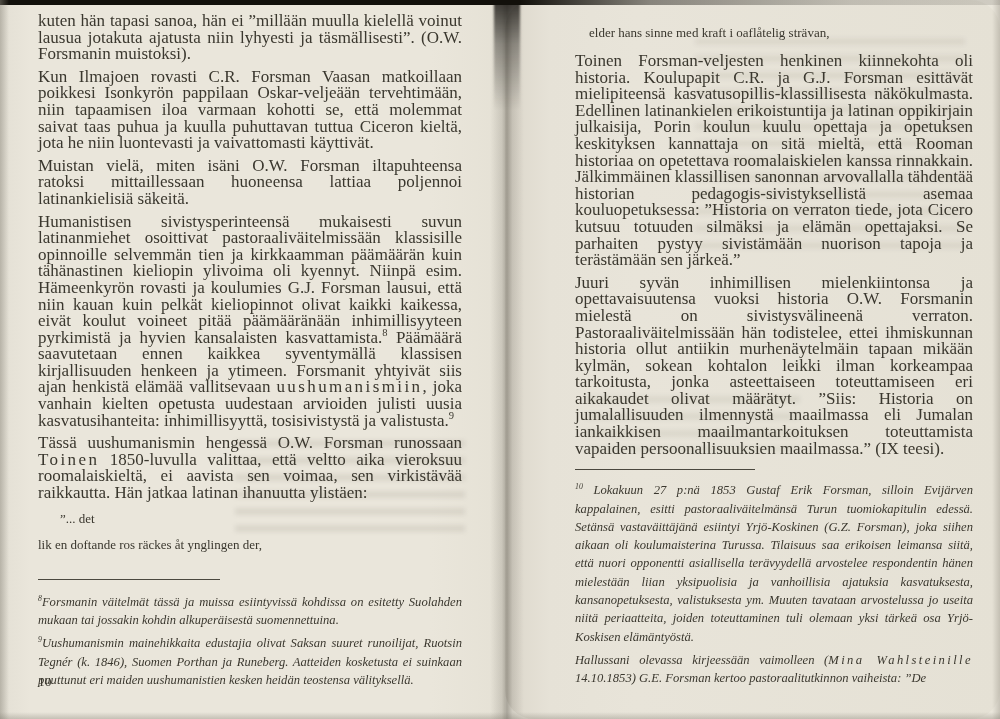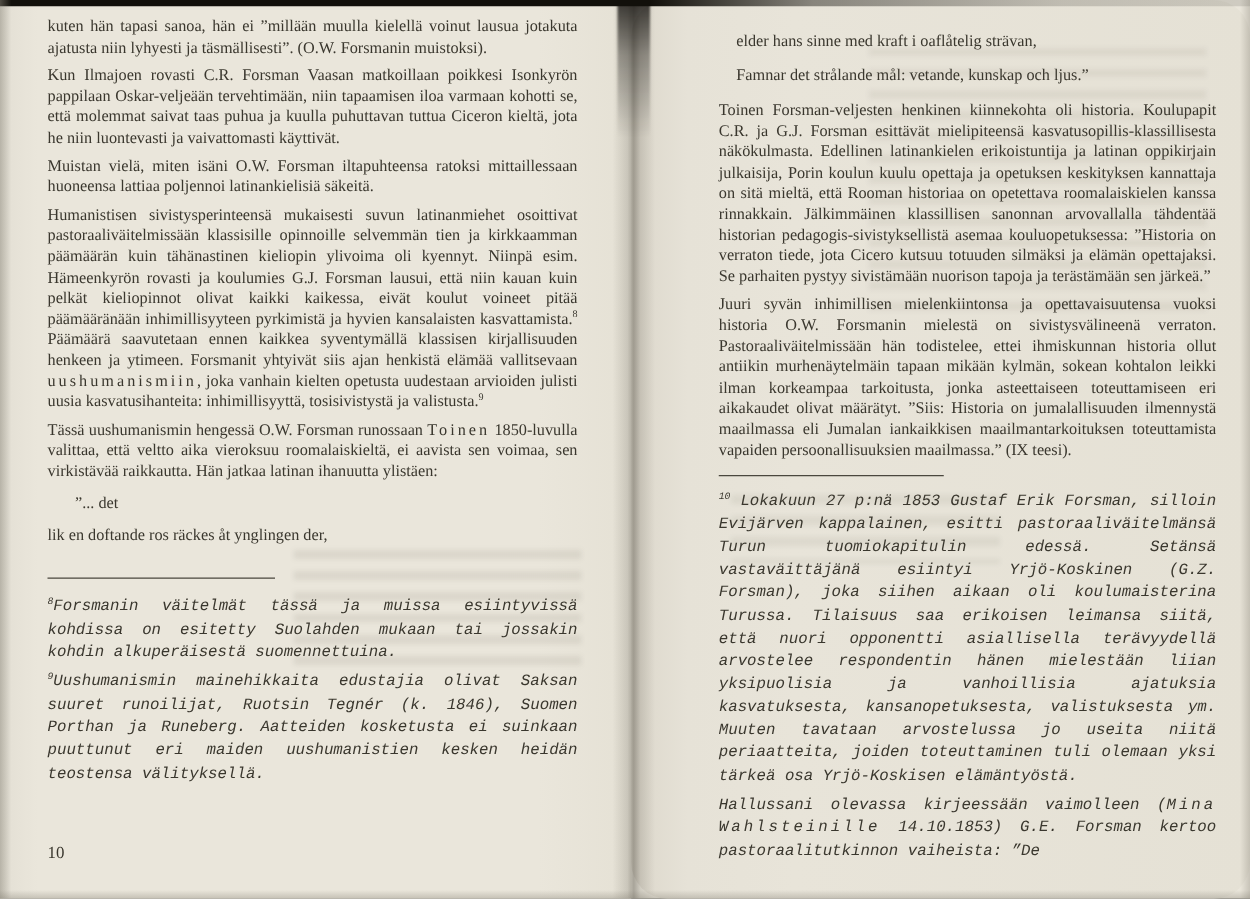--- a/index.html
+++ b/index.html
@@ -14,22 +14,22 @@
   .page{position:absolute;top:0;height:719px;}
   .page-left{left:0;width:505px;
     background:linear-gradient(90deg,#e3dfd4 0px,var(--paper-left) 30px,var(--paper-left) 430px,#e5e1d5 505px);}
   .page-right{left:505px;width:495px;
     background:linear-gradient(90deg,#dcd7cb 0px,#e6e2d7 45px,var(--paper-right) 130px,#e5e1d5 495px);border-radius:29px;}
 
   .flow{position:absolute;}
   .page-left .flow{left:38px;top:13px;width:424px;}
   .page-right .flow{left:70px;top:24px;width:398px;}
 
-  .para{margin:0 0 6px 0;text-align:justify;font-size:13px;line-height:16.6px;color:var(--ink);}
-  .fn-para{margin:0 0 5px 0;text-align:justify;font-style:italic;font-size:12.6px;line-height:18.3px;color:var(--ink);font-family:Liberation Mono, monospace;}
+  .para{margin:0 0 6px 0;text-align:justify;font-size:17px;line-height:16.6px;color:var(--ink);}
+  .fn-para{margin:0 0 5px 0;text-align:justify;font-style:italic;font-size:12.6px;line-height:18.3px;color:var(--ink);}
   .sup{vertical-align:super;font-size:0.62em;line-height:0;}
   .sp{letter-spacing:2.4px;}
 
   .verse-line{font-size:13px;line-height:17px;color:var(--ink);}
   .verse-left{margin:8px 0 0 0;}
   .verse-left .verse-line:first-child{margin-left:22px;margin-bottom:9px;}
   .verse-right{margin:0 0 12px 0;}
   .verse-right .verse-line{margin-left:14px;margin-bottom:10px;}
 
   .fn-rule{width:182px;border-top:1.5px solid #4a473e;margin:26px 0 13px 0;}
@@ -89,21 +89,20 @@
     </div>
     <div class="page-number pn-left">10</div>
   </div>
 
   <div class="page page-right">
     <div class="ghost ghost-r1"></div>
     <div class="ghost ghost-r2"></div>
     <div class="flow">
       <div class="verse verse-right">
           <div class="verse-line">elder hans sinne med kraft i oaflåtelig strävan,</div>
-          <div class="verse-line">Famnar det strålande mål: vetande, kunskap och ljus.”</div>
         </div>
       <div class="body-text">
           <p class="para"><span>Toinen Forsman-veljesten henkinen kiinnekohta oli historia. Koulupapit C.R. ja G.J. Forsman esittävät mielipiteensä kasvatusopillis-klassillisesta näkökulmasta. Edellinen latinankielen erikoistuntija ja latinan oppikirjain julkaisija, Porin koulun kuulu opettaja ja opetuksen keskityksen kannattaja on sitä mieltä, että Rooman historiaa on opetettava roomalaiskielen kanssa rinnakkain. Jälkimmäinen klassillisen sanonnan arvovallalla tähdentää historian pedagogis-sivistyksellistä asemaa kouluopetuksessa: ”Historia on verraton tiede, jota Cicero kutsuu totuuden silmäksi ja elämän opettajaksi. Se parhaiten pystyy sivistämään nuorison tapoja ja terästämään sen järkeä.”</span></p>
           <p class="para"><span>Juuri syvän inhimillisen mielenkiintonsa ja opettavaisuutensa vuoksi historia O.W. Forsmanin mielestä on sivistysvälineenä verraton. Pastoraaliväitelmissään hän todistelee, ettei ihmiskunnan historia ollut antiikin murhenäytelmäin tapaan mikään kylmän, sokean kohtalon leikki ilman korkeampaa tarkoitusta, jonka asteettaiseen toteuttamiseen eri aikakaudet olivat määrätyt. ”Siis: Historia on jumalallisuuden ilmennystä maailmassa eli Jumalan iankaikkisen maailmantarkoituksen toteuttamista vapaiden persoonallisuuksien maailmassa.” (IX teesi).</span></p>
         </div>
       <div class="fn-rule"></div>
       <div class="fn-block">
           <p class="fn-para"><span class="sup">10</span><span> Lokakuun 27 p:nä 1853 Gustaf Erik Forsman, silloin Evijärven kappalainen, esitti pastoraaliväitelmänsä Turun tuomiokapitulin edessä. Setänsä vastaväittäjänä esiintyi Yrjö-Koskinen (G.Z. Forsman), joka siihen aikaan oli koulumaisterina Turussa. Tilaisuus saa erikoisen leimansa siitä, että nuori opponentti asiallisella terävyydellä arvostelee respondentin hänen mielestään liian yksipuolisia ja vanhoillisia ajatuksia kasvatuksesta, kansanopetuksesta, valistuksesta ym. Muuten tavataan arvostelussa jo useita niitä periaatteita, joiden toteuttaminen tuli olemaan yksi tärkeä osa Yrjö-Koskisen elämäntyöstä.</span></p>
           <p class="fn-para"><span>Hallussani olevassa kirjeessään vaimolleen (</span><span class="sp">Mina Wahlsteinille</span><span> 14.10.1853) G.E. Forsman kertoo pastoraalitutkinnon vaiheista: ”De</span></p>
         </div>

